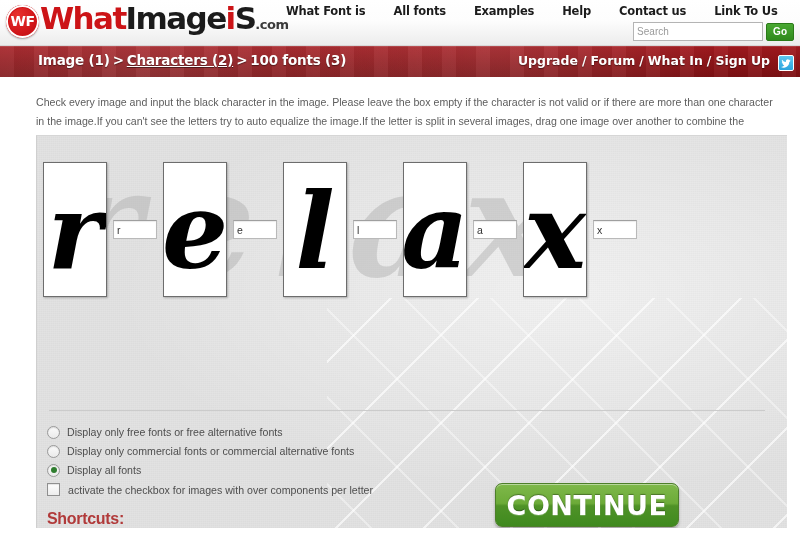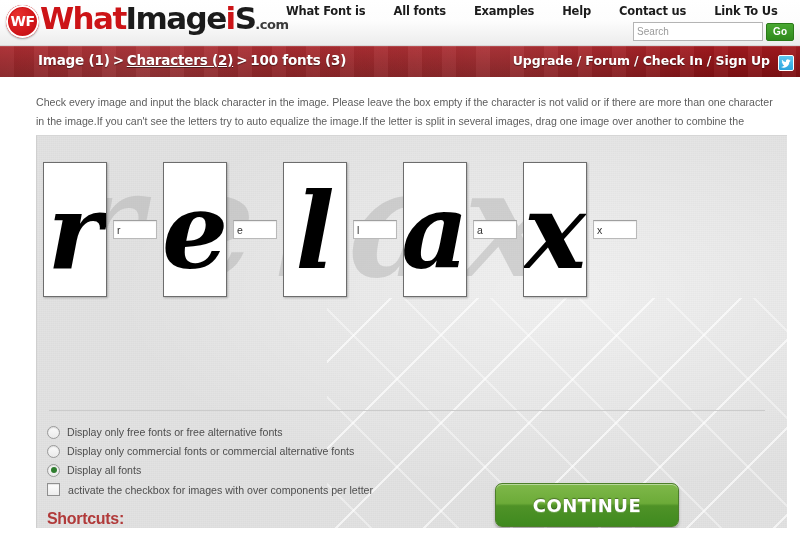--- a/index.html
+++ b/index.html
@@ -431,21 +431,21 @@
     background: linear-gradient(to bottom, #7fb84a 0%, #6cab38 46%, #4f9227 52%, #3f8a1f 100%);
     border: 1px solid #4d7f2a;
     box-shadow: 0 2px 3px rgba(0,0,0,0.28), inset 0 1px 0 rgba(255,255,255,0.45);
     display: flex;
     align-items: center;
     justify-content: center;
     cursor: pointer;
   }
   .continue-btn span {
     color: #ffffff;
-    font-size: 18px;
+    font-size: 27px;
     font-weight: bold;
     letter-spacing: 0.5px;
     font-family: "DejaVu Sans", sans-serif;
     text-shadow: 0 -1px 1px rgba(0,0,0,0.35), 0 1px 0 rgba(255,255,255,0.2);
   }
 </style>
 </head>
 <body>
 
 <div class="page">
@@ -477,21 +477,21 @@
 
     <div class="breadcrumb">
       <a href="#" class="crumb">Image (1)</a><span class="sep">&gt;</span><a href="#" class="crumb active">Characters (2)</a><span class="sep">&gt;</span><a href="#" class="crumb">100 fonts (3)</a>
     </div>
 
     <div class="account-links">
       <a href="#">Upgrade</a>
       <span class="sep">/</span>
       <a href="#">Forum</a>
       <span class="sep">/</span>
-      <a href="#">Check In</a>
+      <a href="#">What In</a>
       <span class="sep">/</span>
       <a href="#">Sign Up</a>
     </div>
 
     <div class="social-icon">
       <svg width="10" height="9" viewBox="0 0 10 9" aria-hidden="true">
         <path d="M9.6 1.2c-.34.15-.7.25-1.08.3.39-.23.68-.6.82-1.04-.36.22-.76.37-1.19.46A1.88 1.88 0 0 0 4.95 2.6c0 .15.02.29.05.43A5.33 5.33 0 0 1 1.13.68a1.88 1.88 0 0 0 .58 2.5c-.3-.01-.6-.1-.85-.23v.02c0 .9.64 1.66 1.5 1.83-.16.05-.32.07-.5.07-.12 0-.24-.01-.35-.03a1.88 1.88 0 0 0 1.75 1.3A3.77 3.77 0 0 1 0 7.92 5.32 5.32 0 0 0 2.88 8.7c3.45 0 5.34-2.86 5.34-5.34v-.24c.37-.27.68-.6.93-.98z" fill="#ffffff"></path>
       </svg>
     </div>
   </div>

